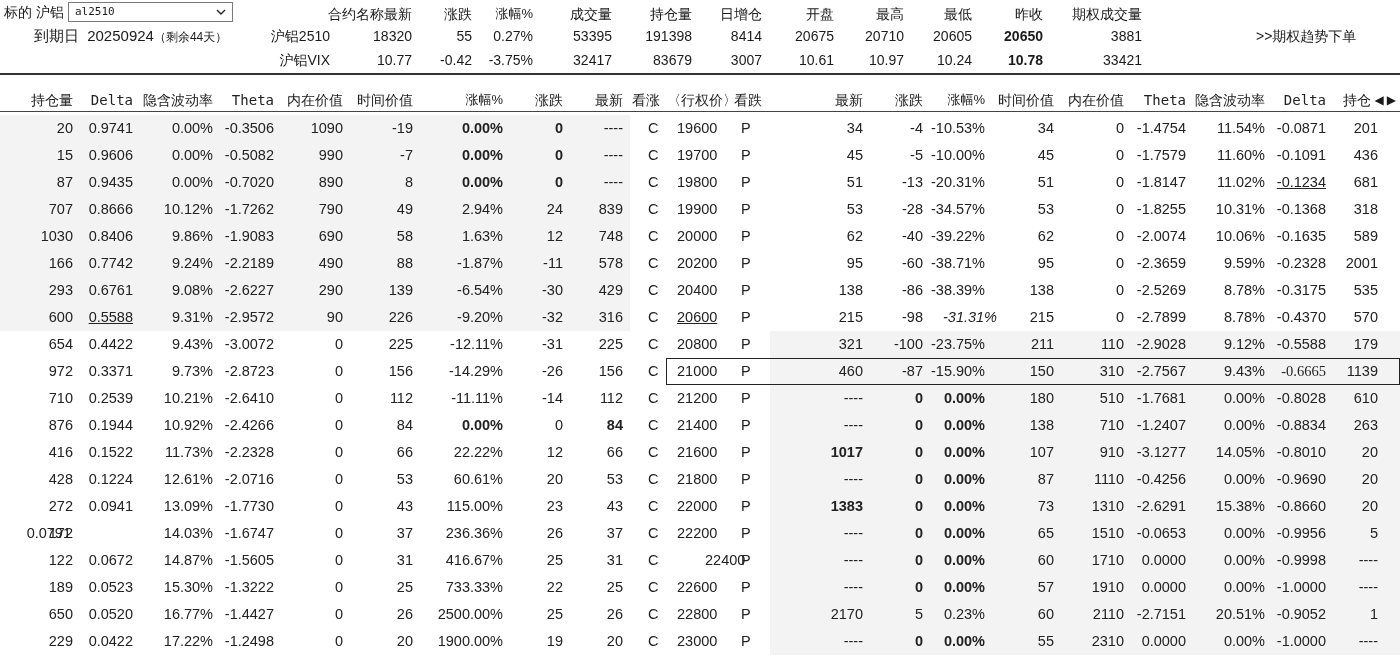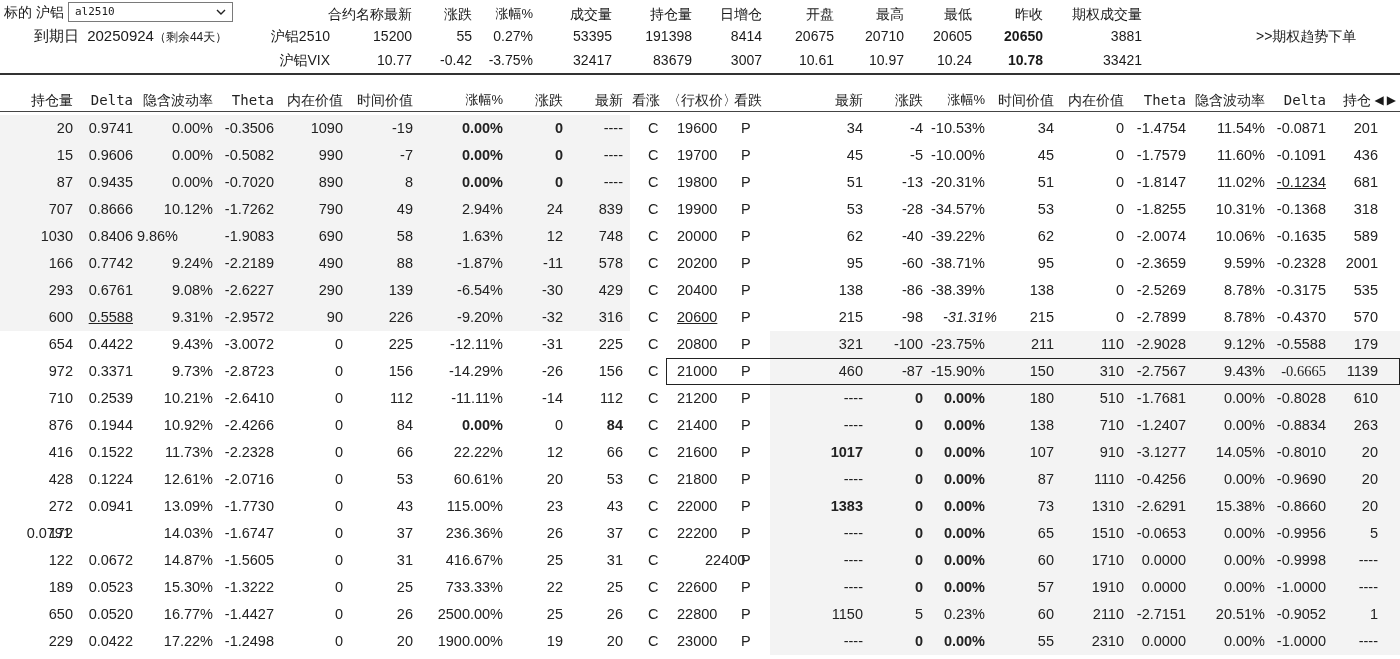--- a/index.html
+++ b/index.html
@@ -55,21 +55,21 @@
       <span class="cell r" style="top: 4px; right: 708px;">持仓量</span>
       <span class="cell r" style="top: 4px; right: 638px;">日增仓</span>
       <span class="cell r" style="top: 4px; right: 566px;">开盘</span>
       <span class="cell r" style="top: 4px; right: 496px;">最高</span>
       <span class="cell r" style="top: 4px; right: 428px;">最低</span>
       <span class="cell r" style="top: 4px; right: 357px;">昨收</span>
       <span class="cell r" style="top: 4px; right: 258px;">期权成交量</span>
     </div>
   <div id="hdr-rows">
       <span class="cell r" style="top: 26px; right: 1070px;">沪铝2510</span>
-      <span class="cell r" style="top: 26px; right: 988px;">15200</span>
+      <span class="cell r" style="top: 26px; right: 988px;">18320</span>
       <span class="cell r" style="top: 26px; right: 928px;">55</span>
       <span class="cell r" style="top: 26px; right: 867px;">0.27%</span>
       <span class="cell r" style="top: 26px; right: 788px;">53395</span>
       <span class="cell r" style="top: 26px; right: 708px;">191398</span>
       <span class="cell r" style="top: 26px; right: 638px;">8414</span>
       <span class="cell r" style="top: 26px; right: 566px;">20675</span>
       <span class="cell r" style="top: 26px; right: 496px;">20710</span>
       <span class="cell r" style="top: 26px; right: 428px;">20605</span>
       <span class="cell r" style="top: 26px; right: 357px; font-weight: bold;">20650</span>
       <span class="cell r" style="top: 26px; right: 258px;">3881</span>
@@ -213,21 +213,21 @@
       <span class="c r" style="right: 276px;">0</span>
       <span class="c r" style="right: 214px;">-1.8255</span>
       <span class="c r" style="right: 135px;">10.31%</span>
       <span class="c r" style="right: 74px;">-0.1368</span>
       <span class="c r" style="right: 22px;">318</span>
     </div>
     <div class="row" style="top: 108px;">
       <div class="bg-call"></div>
       <span class="c r" style="right: 1327px;">1030</span>
       <span class="c r" style="right: 1267px;">0.8406</span>
-      <span class="c r" style="right: 1222px;">9.86%</span>
+      <span class="c r" style="right: 1187px;">9.86%</span>
       <span class="c r" style="right: 1126px;">-1.9083</span>
       <span class="c r" style="right: 1057px;">690</span>
       <span class="c r" style="right: 987px;">58</span>
       <span class="c r" style="right: 897px;">1.63%</span>
       <span class="c r" style="right: 837px;">12</span>
       <span class="c r" style="right: 777px;">748</span>
       <span class="c" style="left: 648px;">C</span>
       <span class="c" style="left: 677px;">20000</span>
       <span class="c" style="left: 741px;">P</span>
       <span class="c r" style="right: 537px;">62</span>
@@ -560,21 +560,21 @@
       <span class="c r" style="right: 1187px;">16.77%</span>
       <span class="c r" style="right: 1126px;">-1.4427</span>
       <span class="c r" style="right: 1057px;">0</span>
       <span class="c r" style="right: 987px;">26</span>
       <span class="c r" style="right: 897px;">2500.00%</span>
       <span class="c r" style="right: 837px;">25</span>
       <span class="c r" style="right: 777px;">26</span>
       <span class="c" style="left: 648px;">C</span>
       <span class="c" style="left: 677px;">22800</span>
       <span class="c" style="left: 741px;">P</span>
-      <span class="c r" style="right: 537px;">1150</span>
+      <span class="c r" style="right: 537px;">2170</span>
       <span class="c r" style="right: 477px;">5</span>
       <span class="c r" style="right: 415px;">0.23%</span>
       <span class="c r" style="right: 346px;">60</span>
       <span class="c r" style="right: 276px;">2110</span>
       <span class="c r" style="right: 214px;">-2.7151</span>
       <span class="c r" style="right: 135px;">20.51%</span>
       <span class="c r" style="right: 74px;">-0.9052</span>
       <span class="c r" style="right: 22px;">1</span>
     </div>
     <div class="row" style="top: 513px;">

